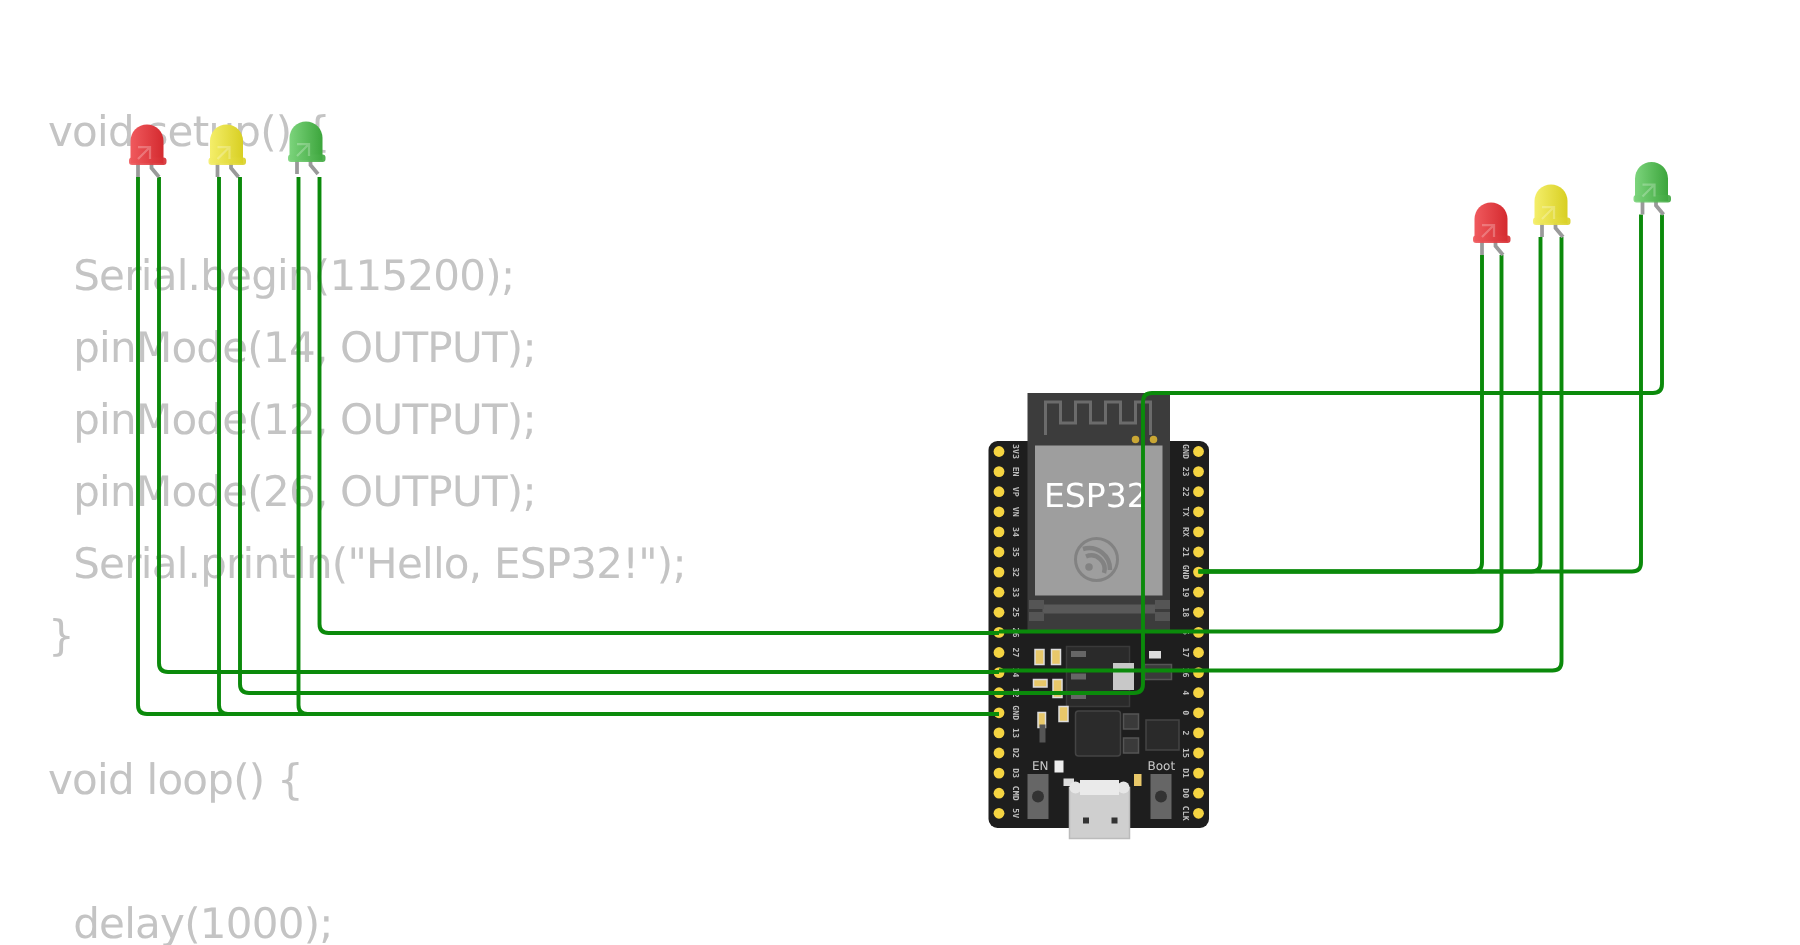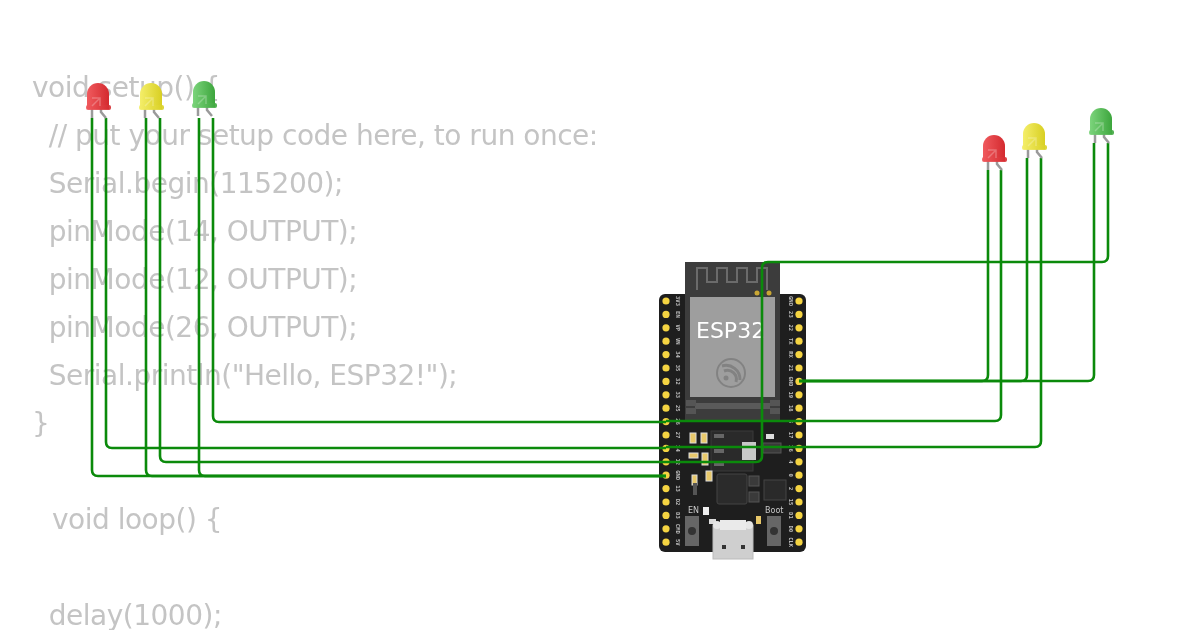--- a/index.html
+++ b/index.html
@@ -13,29 +13,28 @@
     svg.scene { position: absolute; left: 0; top: 0; }
     .pin-label { font-family: "DejaVu Sans Mono", monospace; font-size: 5.5px; fill: #bdbdbd; font-weight: bold; }
     .esp-label { font-family: "DejaVu Sans", sans-serif; font-size: 22px; fill: #ffffff; }
     .btn-label { font-family: "DejaVu Sans", sans-serif; font-size: 8px; fill: #c8c8c8; }
   </style>
 </head>
 <body>
 
 <div class="code">
   <div class="code-line" style="left:32px;top:72px;">void setup() {</div>
-  <div class="code-line" style="left:32px;top:120px;">  // put your setup code here, to run once:</div>
   <div class="code-line" style="left:32px;top:168px;">  Serial.begin(115200);</div>
   <div class="code-line" style="left:32px;top:216px;">  pinMode(14, OUTPUT);</div>
   <div class="code-line" style="left:32px;top:264px;">  pinMode(12, OUTPUT);</div>
   <div class="code-line" style="left:32px;top:312px;">  pinMode(26, OUTPUT);</div>
   <div class="code-line" style="left:32px;top:360px;">  Serial.println("Hello, ESP32!");</div>
   <div class="code-line" style="left:32px;top:408px;">}</div>
   <div class="code-line" style="left:32px;top:456px;"></div>
-  <div class="code-line" style="left:32px;top:504px;margin-left:20px;">void loop() {</div>
+  <div class="code-line" style="left:32px;top:504px;">void loop() {</div>
   <div class="code-line" style="left:32px;top:600px;">  delay(1000);</div>
 </div>
 
 <svg class="scene" width="1200" height="630" viewBox="0 0 1200 630">
   <defs>
     <linearGradient id="gRed" x1="0" x2="1">
         <stop offset="0" stop-color="#f05a5e"></stop>
         <stop offset="1" stop-color="#d42a2f"></stop>
       </linearGradient>
     <linearGradient id="gYel" x1="0" x2="1">

